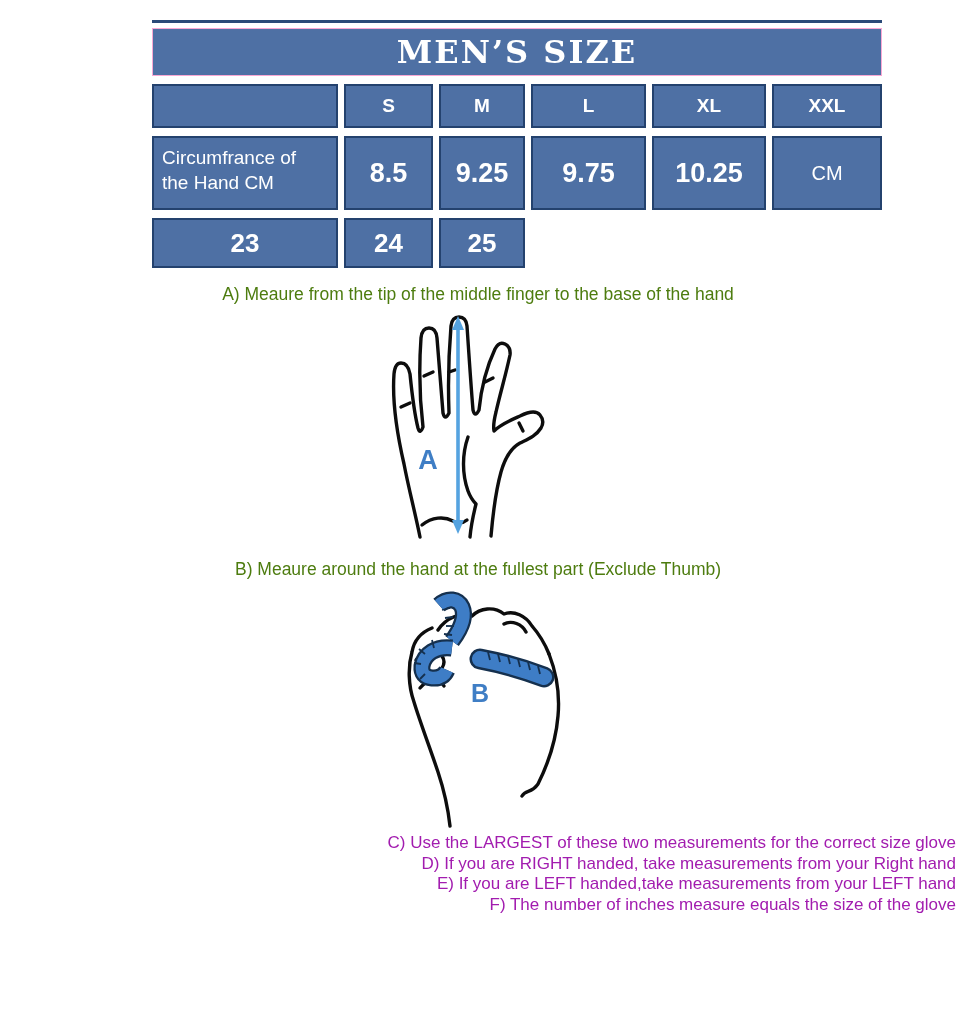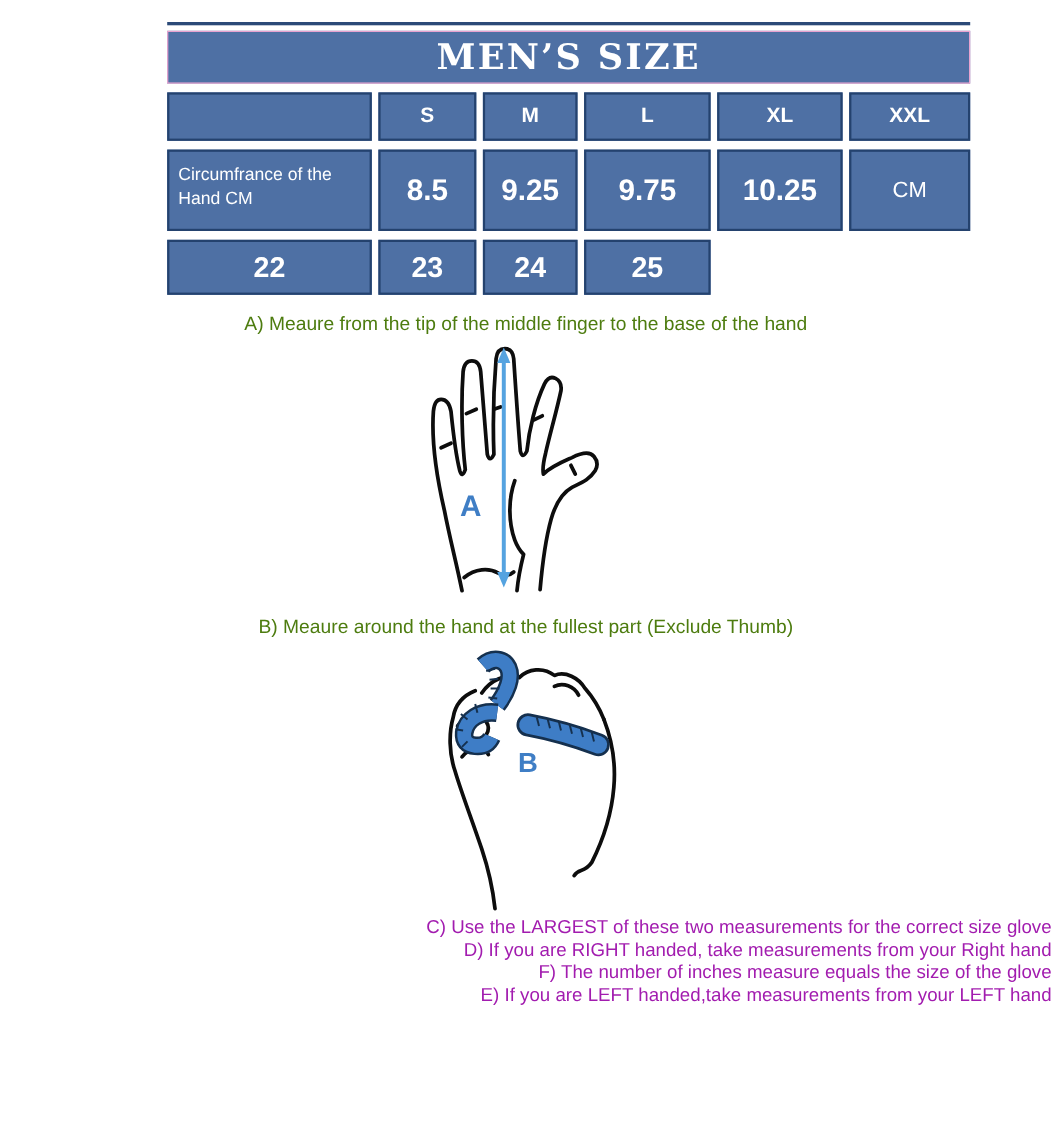--- a/index.html
+++ b/index.html
@@ -13,21 +13,21 @@
              color:#ffffff;display:flex;align-items:center;justify-content:center;
              font-family:"DejaVu Serif",serif;font-weight:bold;font-size:32px;letter-spacing:2px;
              margin-bottom:8px;}
   .grid{display:grid;grid-template-columns:186px 89px 86px 115px 114px 110px;
         grid-template-rows:44px 74px 50px;gap:8px 6px;}
   .cell{background:#4e70a4;border:2px solid #24426e;box-sizing:border-box;color:#ffffff;
         display:flex;align-items:center;justify-content:center;}
   .cell.head{font-weight:bold;font-size:19px;}
   .cell.value-lg{font-weight:bold;font-size:27px;}
   .cell.value-md{font-weight:bold;font-size:26px;}
-  .cell.rowlabel{font-size:16px;justify-content:flex-start;text-align:left;
+  .cell.rowlabel{font-size:19px;justify-content:flex-start;text-align:left;
                  padding:0 10px 4px 8px;line-height:1.3;}
   .cell.rowlabel-center{font-size:20px;justify-content:center;text-align:center;padding:0;}
 
   
   .instr{position:absolute;left:0;width:100%;text-align:center;color:#4d7c0f;font-size:17.5px;}
   #instrA{top:284px;}
   #instrB{top:559px;}
   .bottom-block{position:absolute;top:833px;left:0;width:100%;text-align:right;
                 color:#a21caf;font-size:17px;line-height:20.5px;}
 
@@ -53,21 +53,20 @@
       <div class="cell head">XL</div>
       <div class="cell head">XXL</div>
 
       <div class="cell rowlabel">Circumfrance of the Hand CM</div>
       <div class="cell value-lg">8.5</div>
       <div class="cell value-lg">9.25</div>
       <div class="cell value-lg">9.75</div>
       <div class="cell value-lg">10.25</div>
 
       <div class="cell rowlabel rowlabel-center">CM</div>
-      <div class="cell value-md">22</div>
       <div class="cell value-md">23</div>
       <div class="cell value-md">24</div>
       <div class="cell value-md">25</div>
     </div>
   </div>
 
   <div class="instr" id="instrA">A) Meaure from the tip of the middle finger to the base of the hand</div>
 
   <svg id="hand-svg" width="222" height="240" viewBox="0 0 222 240">
     <g stroke="#0d0d0d" stroke-width="3.4" fill="none" stroke-linecap="round" stroke-linejoin="round">
@@ -149,17 +148,17 @@
         <path d="M 136,72 L 138,80"></path>
           <path d="M 146,76 L 148,84"></path>
       </g>
     </g>
     <text class="diagram-label" x="88" y="112" font-size="25" text-anchor="middle">B</text>
   </svg>
 
   <div class="bottom-block">
     <div>C) Use the LARGEST of these two measurements for the correct size glove</div>
     <div>D) If you are RIGHT handed, take measurements from your Right hand</div>
+    <div>E) If you are LEFT handed,take measurements from your LEFT hand</div>
     <div>F) The number of inches measure equals the size of the glove</div>
-    <div>E) If you are LEFT handed,take measurements from your LEFT hand</div>
   </div>
 
 </div>
 
 </body></html>

